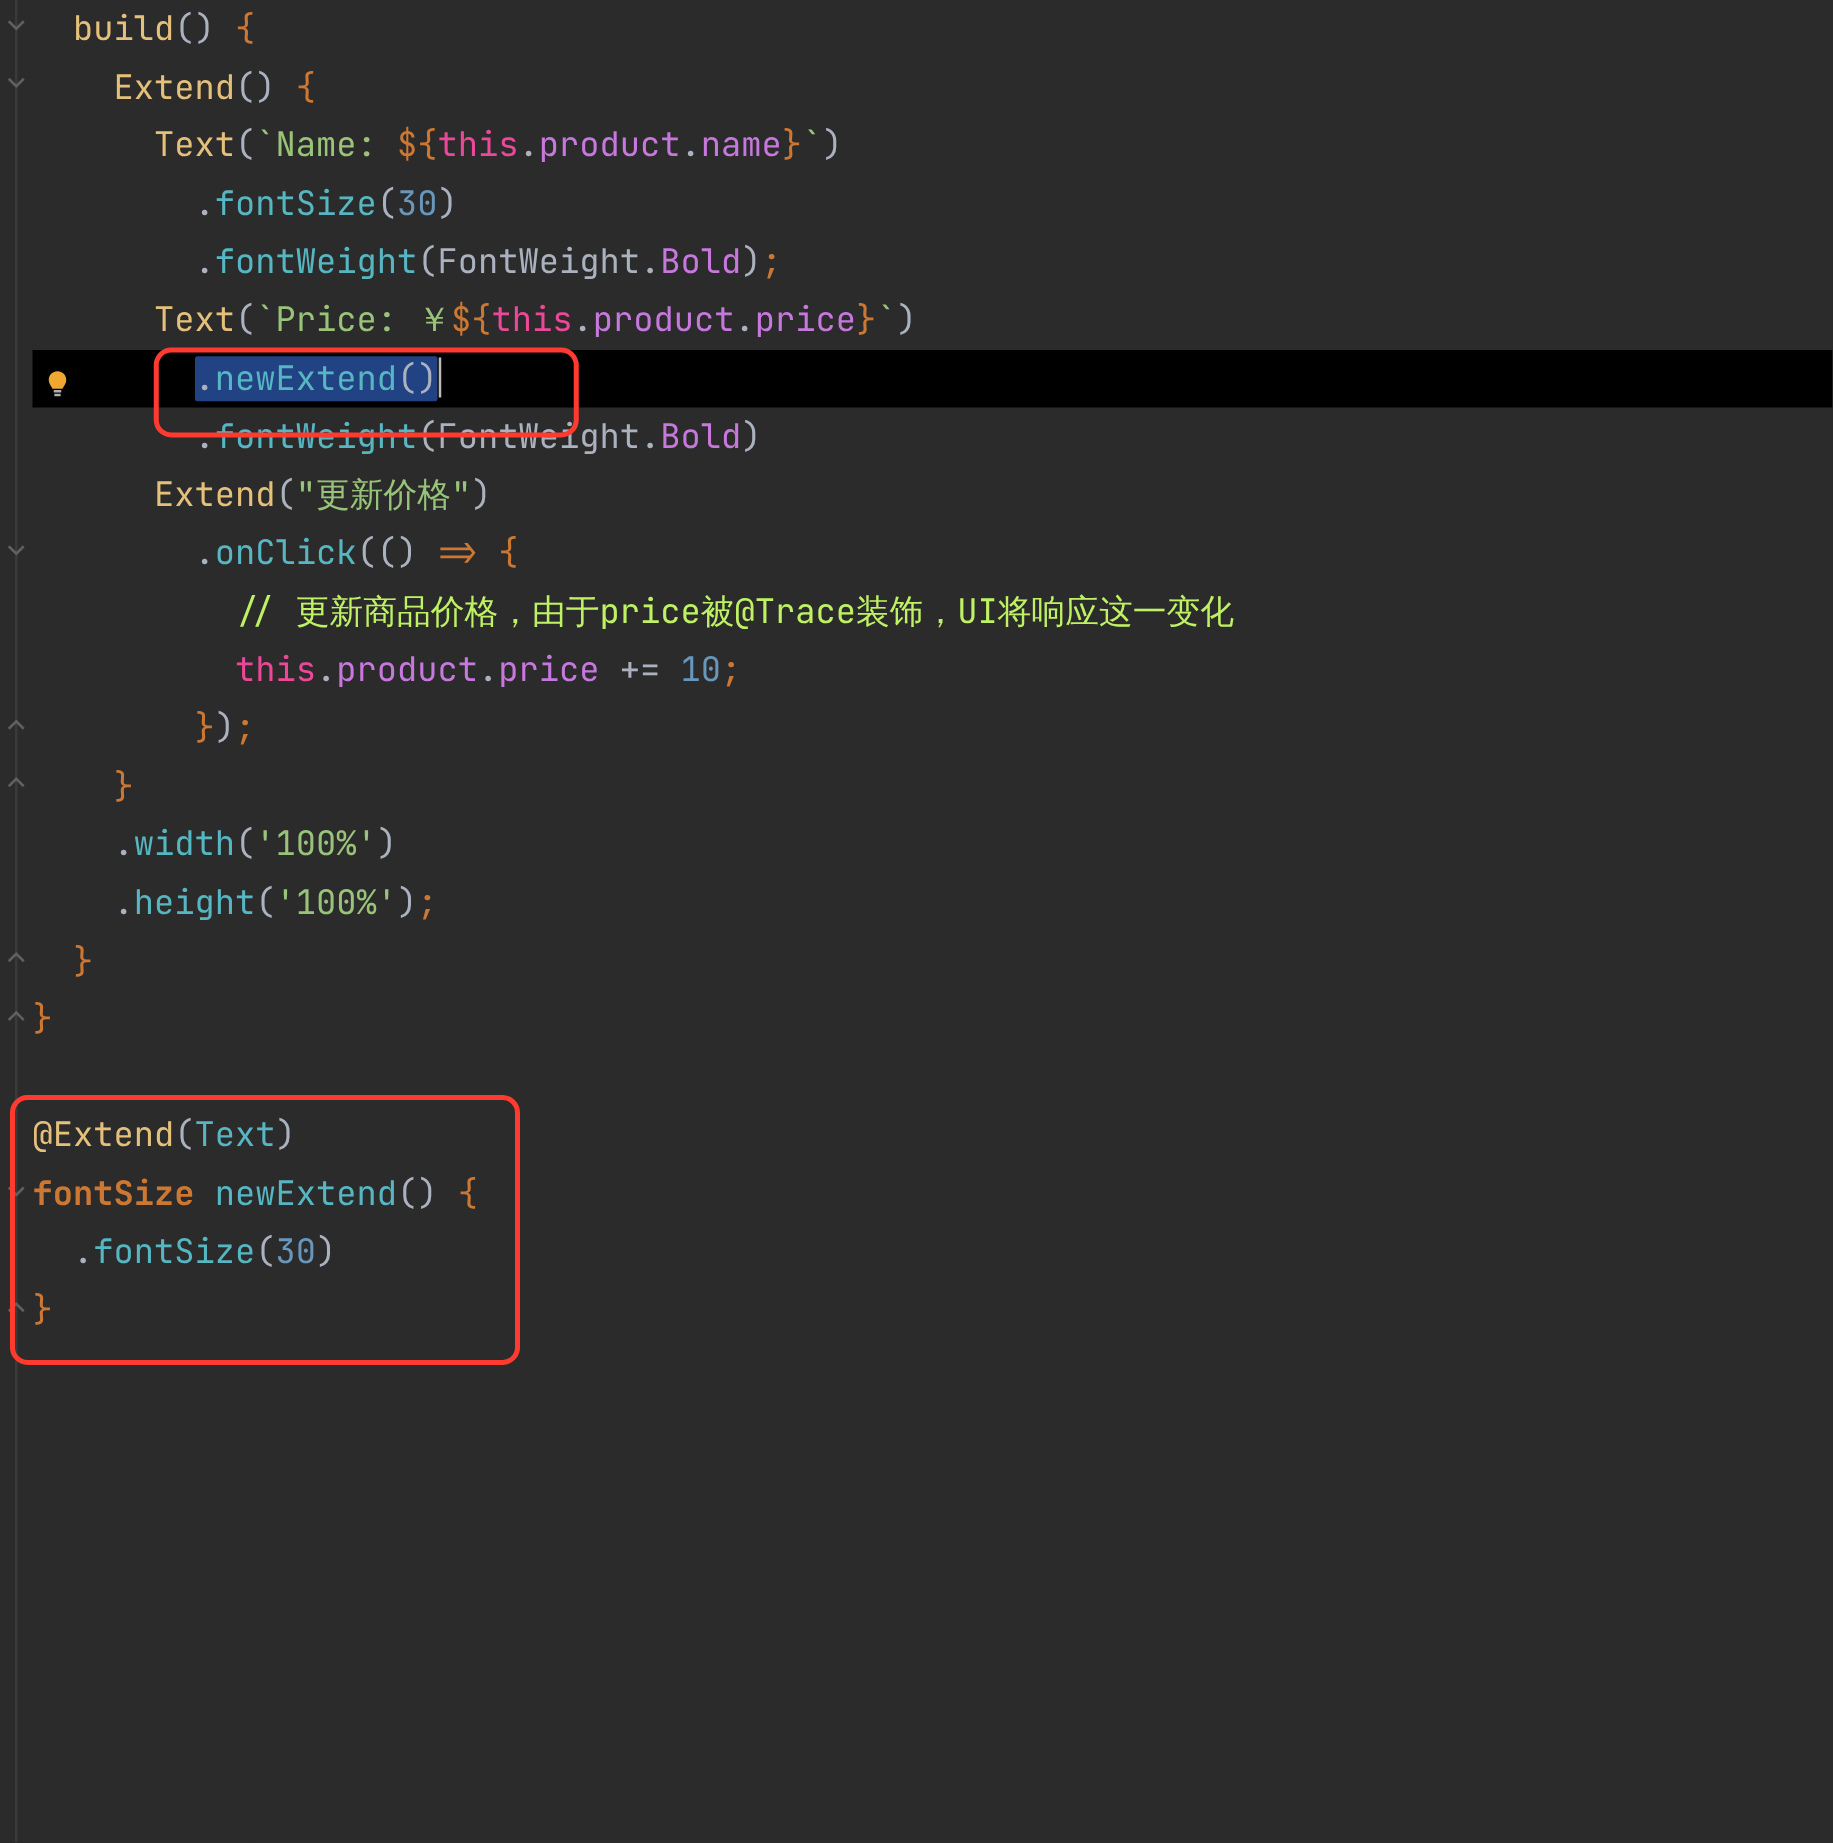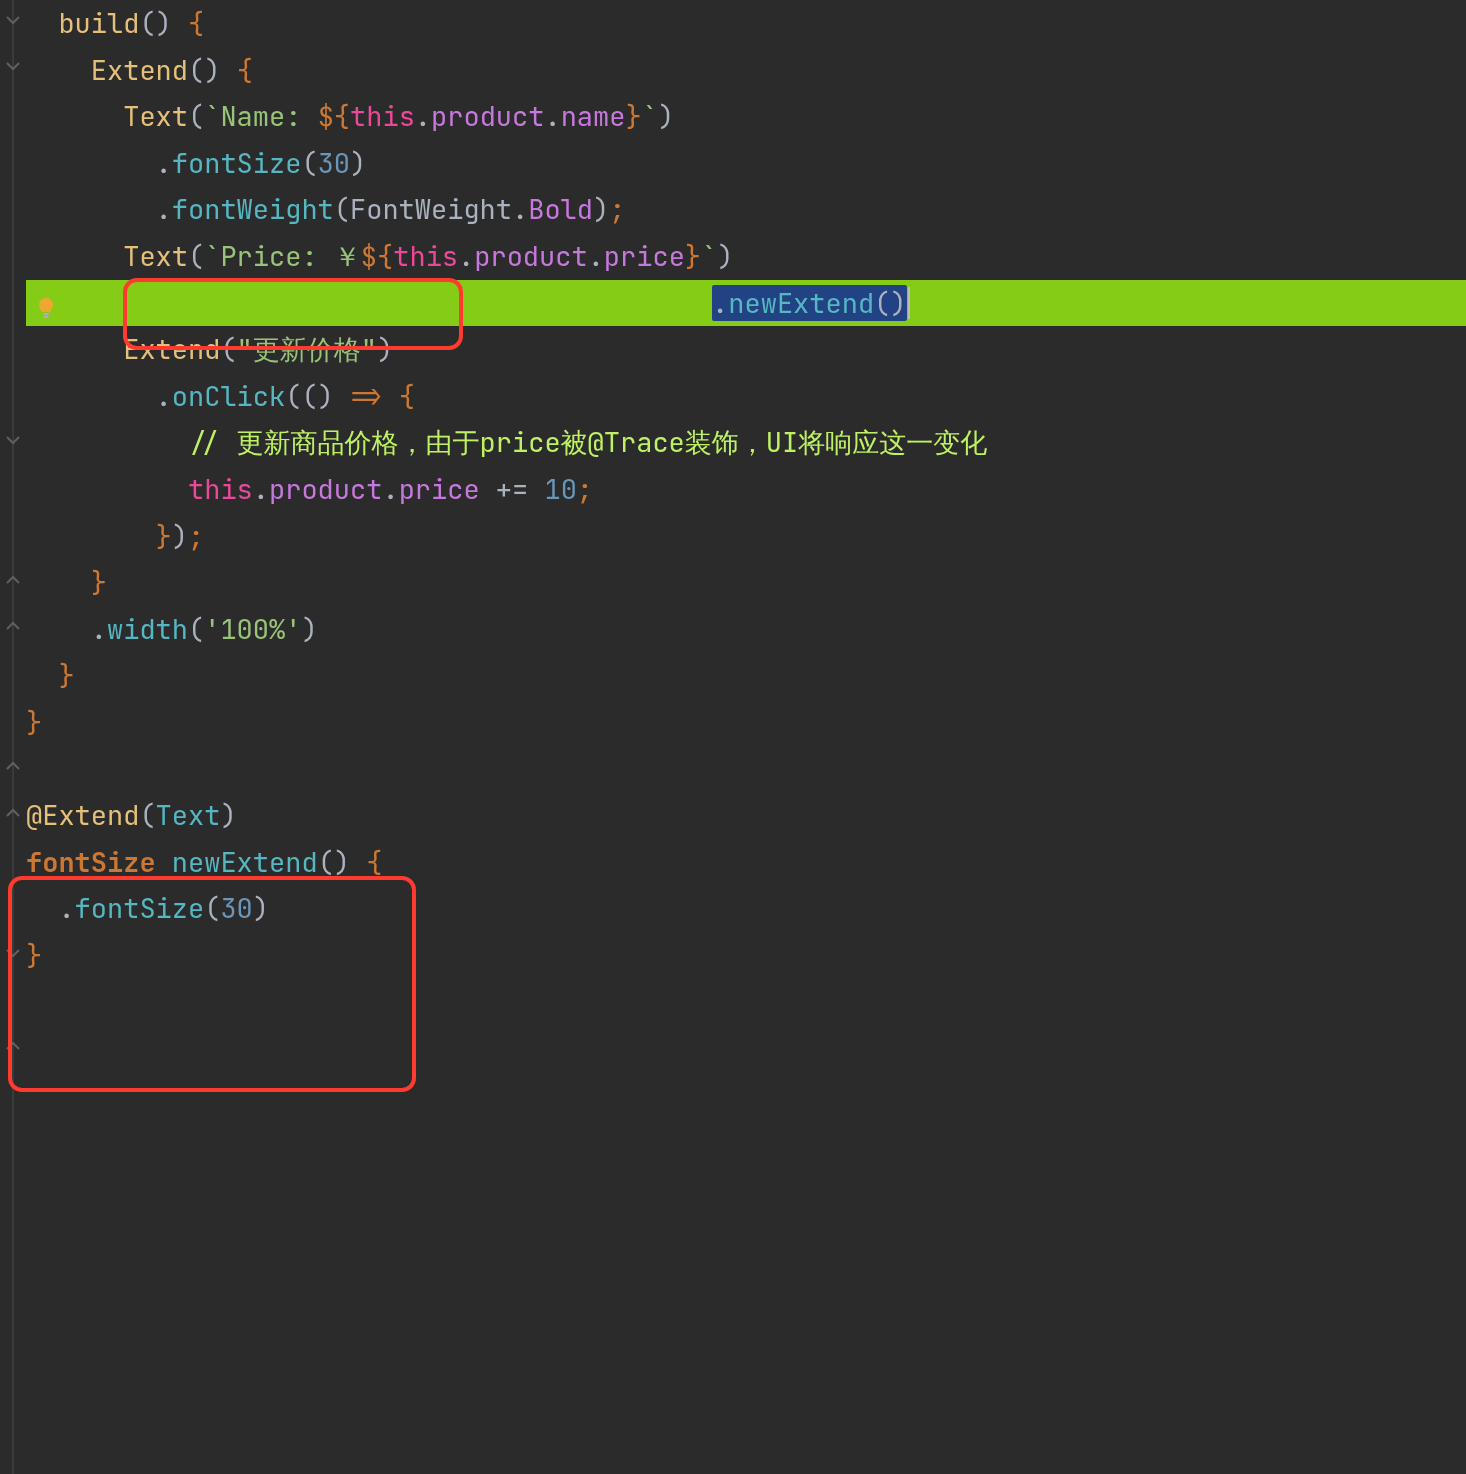--- a/index.html
+++ b/index.html
@@ -4,21 +4,21 @@
 <style>
   html,body{margin:0;padding:0;background:#2b2b2b;width:1466px;height:1474px;overflow:hidden;}
   body{font-family:"JetBrains Mono","Menlo","Consolas",monospace;font-size:27px;color:#a9b7c6;position:relative;}
   .gutter{position:absolute;left:0;top:0;width:26px;height:100%;background:#2b2b2b;}
   .gutter .fold-line{position:absolute;left:12px;top:0;width:2px;height:100%;background:#3a3a3a;}
   .fold-icon{position:absolute;left:5px;width:16px;height:16px;}
   .fold-icon svg{display:block;}
   .bulb{position:absolute;left:34px;width:24px;height:24px;}
   .code-area{position:absolute;left:26px;top:0;right:0;}
   .code-line{height:46.6px;line-height:46.6px;white-space:pre;position:relative;}
-  .highlight-line{background:#84cc16;text-align:center;}
+  .highlight-line{background:#000000;}
   .sel{background:#214283;border-radius:2px;padding:0 0;}
   .caret{display:inline-block;width:2px;height:32px;background:#bbbbbb;vertical-align:middle;margin-left:1px;position:relative;top:-2px;}
   .c-num{color:#6897bb;}    
   .c-plain{color:#abb2bf;}
   .c-paren{color:#abb2bf;}
   .c-grey{color:#bef264;}
   .c-bold{font-weight:bold;}
   .c-this{color:#ec4899;font-weight:normal;}
   .c-yellow{color:#e5c07b;}
   .c-teal{color:#56b6c2;}
@@ -44,35 +44,37 @@
 <div class="code-line">      <span class="c-yellow">Text</span><span class="c-paren">(</span><span class="c-green">`</span><span class="c-green">Name: </span><span class="c-orange">${</span><span class="c-this">this</span><span class="c-paren">.</span><span class="c-purple">product</span><span class="c-paren">.</span><span class="c-purple">name</span><span class="c-orange">}</span><span class="c-green">`</span><span class="c-paren">)</span></div>
 
 <div class="code-line">        <span class="c-paren">.</span><span class="c-teal">fontSize</span><span class="c-paren">(</span><span class="c-num">30</span><span class="c-paren">)</span></div>
 
 <div class="code-line">        <span class="c-paren">.</span><span class="c-teal">fontWeight</span><span class="c-paren">(</span><span class="c-plain">FontWeight</span><span class="c-paren">.</span><span class="c-purple">Bold</span><span class="c-paren">)</span><span class="c-orange">;</span></div>
 
 <div class="code-line">      <span class="c-yellow">Text</span><span class="c-paren">(</span><span class="c-green">`</span><span class="c-green">Price: ￥</span><span class="c-orange">${</span><span class="c-this">this</span><span class="c-paren">.</span><span class="c-purple">product</span><span class="c-paren">.</span><span class="c-purple">price</span><span class="c-orange">}</span><span class="c-green">`</span><span class="c-paren">)</span></div>
 
 <div class="code-line highlight-line">        <span class="sel"><span class="c-paren">.</span><span class="c-teal">newExtend</span><span class="c-paren">()</span></span><span class="caret"></span></div>
 
+<div class="code-line">        <span class="c-paren">.</span><span class="c-teal">fontWeight</span><span class="c-paren">(</span><span class="c-plain">FontWeight</span><span class="c-paren">.</span><span class="c-purple">Bold</span><span class="c-paren">)</span></div>
 
 <div class="code-line">      <span class="c-yellow">Extend</span><span class="c-paren">(</span><span class="c-green">"更新价格"</span><span class="c-paren">)</span></div>
 
 <div class="code-line">        <span class="c-paren">.</span><span class="c-teal">onClick</span><span class="c-paren">(() </span><span class="c-orange">=&gt;</span><span class="c-paren"> </span><span class="c-orange">{</span></div>
 
 <div class="code-line">          <span class="c-grey">// 更新商品价格，由于price被@Trace装饰，UI将响应这一变化</span></div>
 
 <div class="code-line">          <span class="c-this">this</span><span class="c-paren">.</span><span class="c-purple">product</span><span class="c-paren">.</span><span class="c-purple">price</span><span class="c-plain"> += </span><span class="c-num">10</span><span class="c-orange">;</span></div>
 
 <div class="code-line">        <span class="c-orange">}</span><span class="c-paren">)</span><span class="c-orange">;</span></div>
 
 <div class="code-line">    <span class="c-orange">}</span></div>
 
 <div class="code-line">    <span class="c-paren">.</span><span class="c-teal">width</span><span class="c-paren">(</span><span class="c-green">'100%'</span><span class="c-paren">)</span></div>
 
+<div class="code-line">    <span class="c-paren">.</span><span class="c-teal">height</span><span class="c-paren">(</span><span class="c-green">'100%'</span><span class="c-paren">)</span><span class="c-orange">;</span></div>
 
 <div class="code-line">  <span class="c-orange">}</span></div>
 
 <div class="code-line"><span class="c-orange">}</span></div>
 
 <div class="code-line"> </div>
 
 <div class="code-line"><span class="c-yellow">@</span><span class="c-yellow">Extend</span><span class="c-paren">(</span><span class="c-teal">Text</span><span class="c-paren">)</span></div>
 
 <div class="code-line"><span class="c-orange c-bold">fontSize</span><span class="c-paren"> </span><span class="c-teal">newExtend</span><span class="c-paren">() </span><span class="c-orange">{</span></div>

